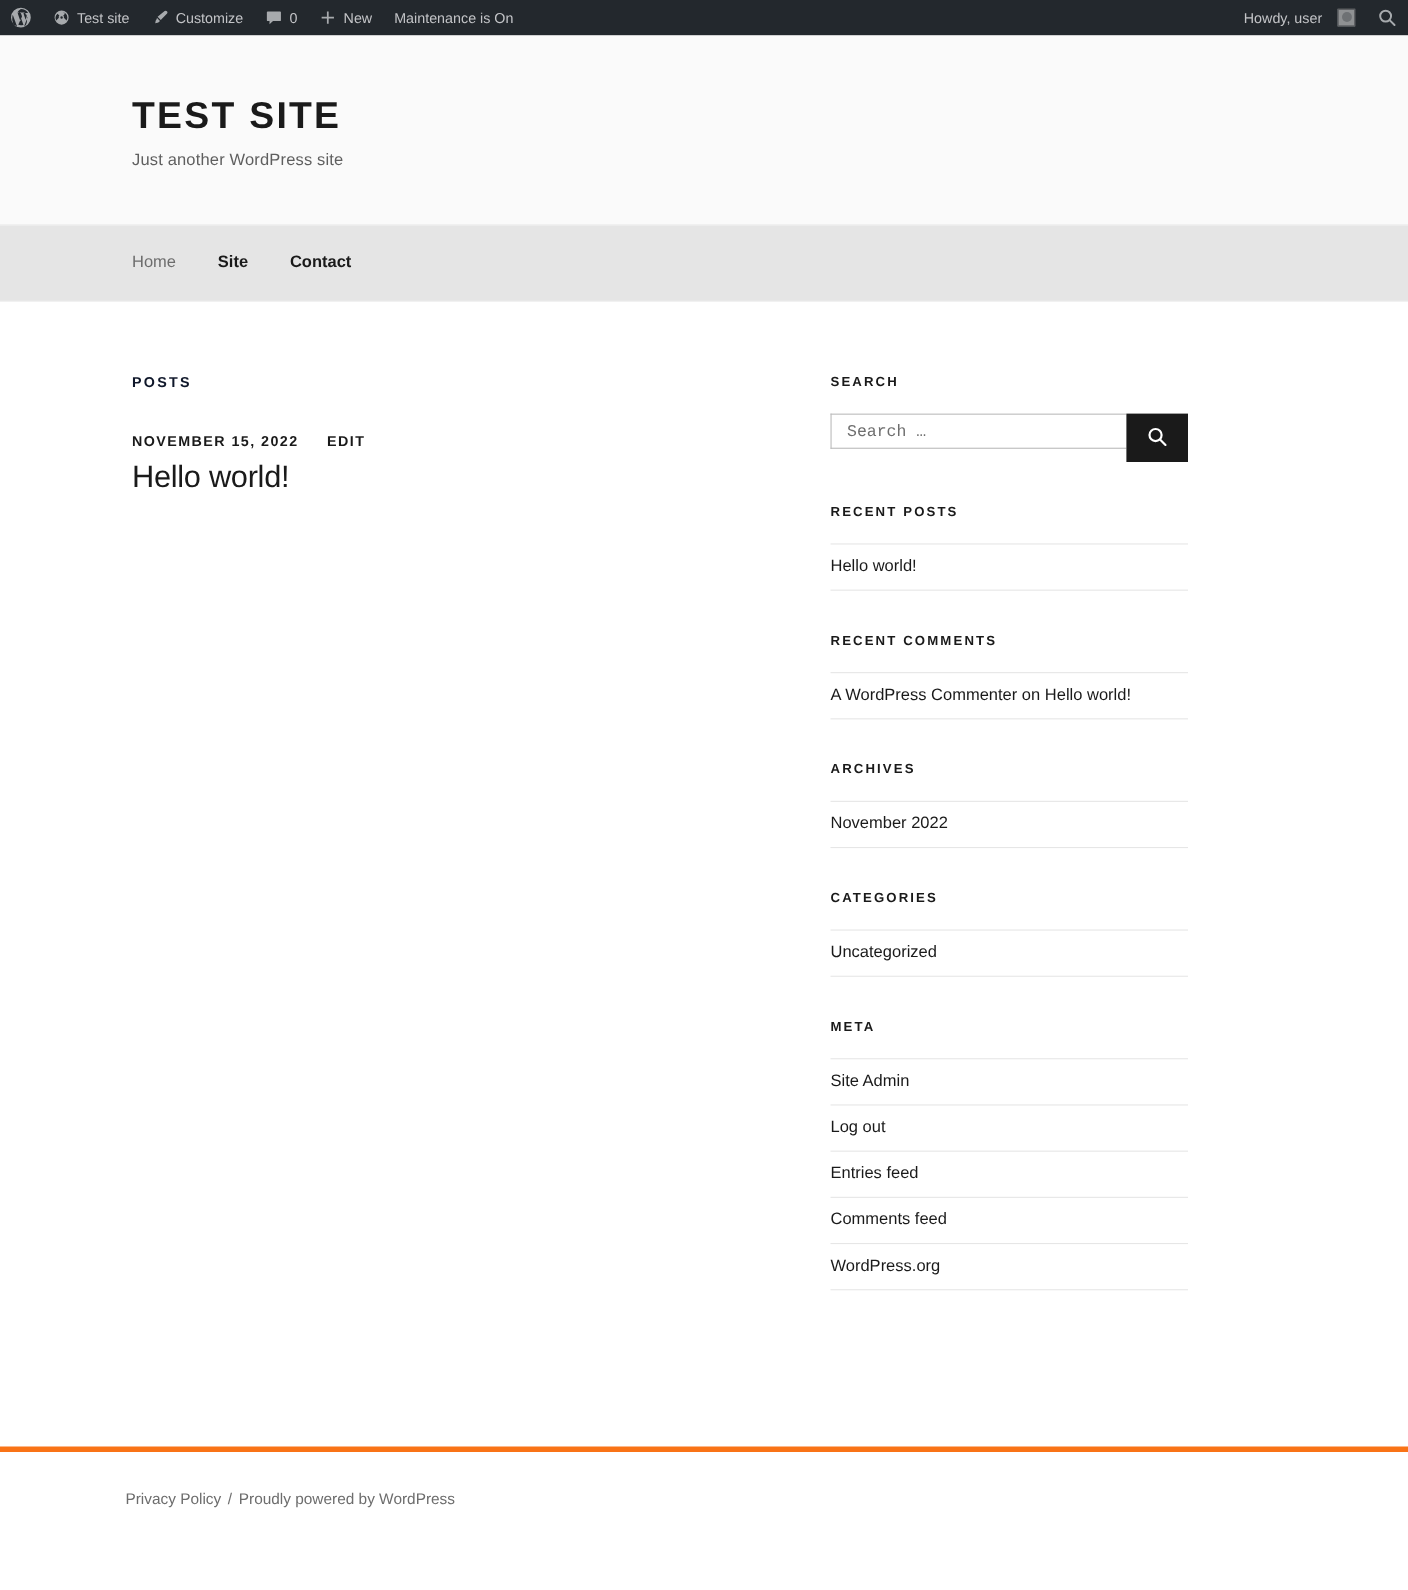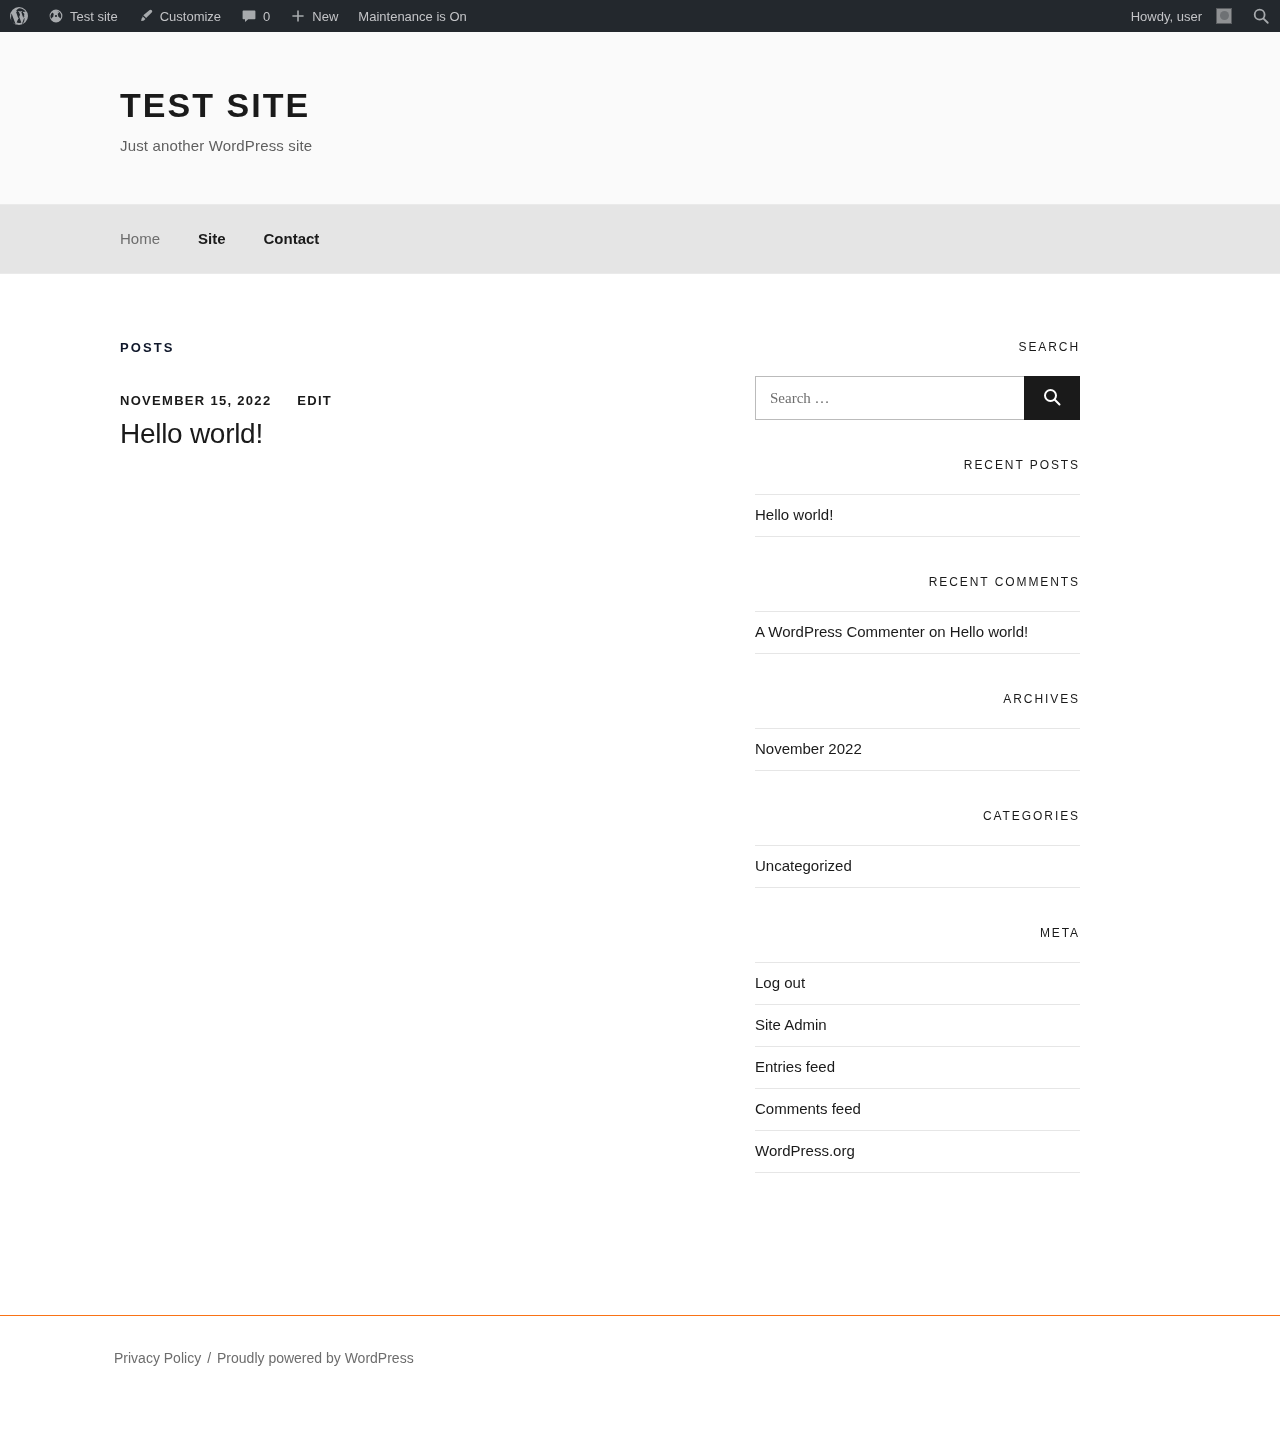--- a/index.html
+++ b/index.html
@@ -143,37 +143,36 @@
     font-size: 16px;
     line-height: 1.6;
     color: #1a1a1a;
     max-width: 500px;
   }
 
   
   .widget { margin-bottom: 38px; }
   .widget-title {
     font-size: 12px;
-    font-weight: 400;
+    font-weight: 700;
     letter-spacing: 0.16em;
     text-transform: uppercase;
     margin: 0 0 22px 0;
     color: #1a1a1a;
-    text-align: right;
   }
   .search-form { display: flex; }
   .search-field {
     flex: 1;
-    height: 44px;
+    height: 32px;
     border: 1px solid #bbb;
     border-right: none;
     padding: 0 14px;
     font-size: 15px;
     color: #444;
-    font-family: Liberation Serif, serif;
+    font-family: Liberation Mono, monospace;
     outline: none;
     background: #fff;
   }
   .search-field::placeholder { color: #6e6e6e; }
   .search-submit {
     width: 56px;
     height: 44px;
     background: #1a1a1a;
     border: none;
     cursor: pointer;
@@ -187,21 +186,21 @@
     padding: 11px 0 13px 0;
     font-size: 15px;
     color: #1a1a1a;
   }
   .widget ul li:first-child { border-top: 1px solid #e6e6e6; }
   .widget ul li a { color: #1a1a1a; text-decoration: none; cursor: pointer; }
   .comment-author { color: #1a1a1a; }
 
   
   .site-footer {
-    border-top: 1px solid #f97316;
+    border-top: 5px solid #f97316;
     margin-top: 104px;
     padding: 34px 0 40px 0;
   }
   .footer-inner {
     width: 1100px;
     margin: 0 auto;
     padding: 0 24px;
     font-size: 14px;
     color: #6d6d6d;
   }
@@ -361,24 +360,24 @@
         <li>
           <a>Uncategorized</a>
         </li>
       </ul>
     </section>
 
     <section class="widget">
       <h3 class="widget-title">Meta</h3>
       <ul>
         <li>
+          <a>Site Admin</a>
+        </li>
+        <li>
           <a>Log out</a>
-        </li>
-        <li>
-          <a>Site Admin</a>
         </li>
         <li>
           <a>Entries feed</a>
         </li>
         <li>
           <a>Comments feed</a>
         </li>
         <li>
           <a>WordPress.org</a>
         </li>

